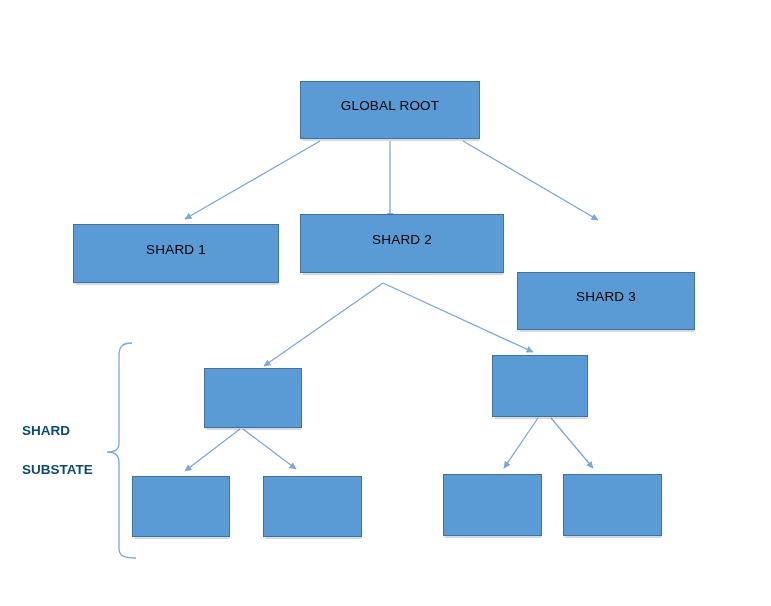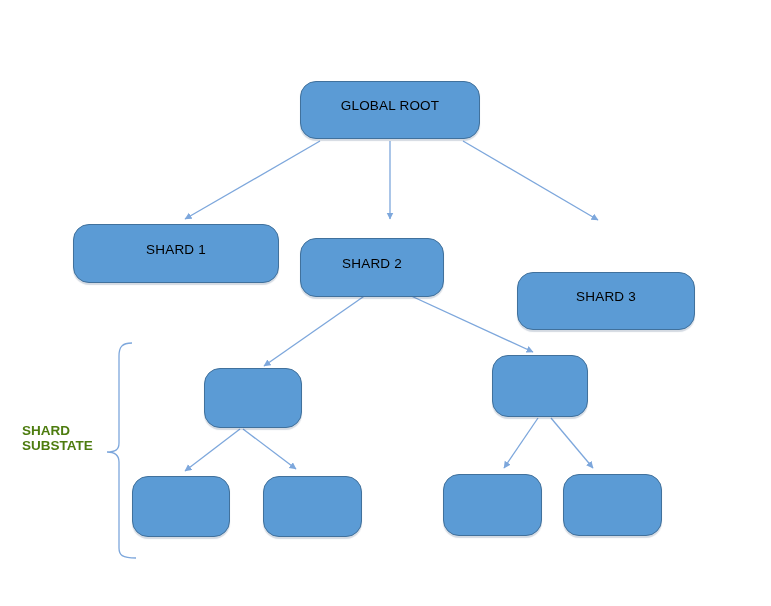--- a/index.html
+++ b/index.html
@@ -13,41 +13,41 @@
   }
   .connector-layer {
     position: absolute;
     left: 0; top: 0;
     width: 771px; height: 606px;
   }
   .node {
     position: absolute;
     background: #5b9bd5;
     border: 1.5px solid #41719c;
-    border-radius: 16px;
+    border-radius: 0;
     box-sizing: border-box;
     display: flex;
     align-items: center;
     justify-content: center;
     padding-bottom: 9px;
     color: #000000;
     font-size: 13.5px;
     letter-spacing: 0.2px;
     box-shadow: 0 1.5px 1px rgba(40, 70, 110, 0.2);
   }
   .bracket-labels {
     position: absolute;
     left: 22px;
     top: 423px;
-    color: #4d7c0f;
+    color: #0c4a6e;
     font-weight: bold;
     font-size: 13.5px;
   }
   .bracket-labels .line1 { display: block; }
-  .bracket-labels .line2 { display: block; }
+  .bracket-labels .line2 { display: block; margin-top: 24px; }
 </style>
 </head>
 <body>
 
 <div class="canvas">
 
   <svg class="connector-layer" width="771" height="606" viewBox="0 0 771 606" aria-hidden="true">
     <defs>
       <marker id="arrowhead" markerUnits="userSpaceOnUse" markerWidth="9" markerHeight="8" refX="6.5" refY="3.5" orient="auto">
         <path d="M0,0 L7,3.5 L0,7 Z" fill="#7da7dc"></path>
@@ -70,21 +70,21 @@
   </svg>
 
   <div class="node" style="left:300px; top:81px; width:180px; height:58px;">
     <span>GLOBAL ROOT</span>
   </div>
 
   <div class="node" style="left:73px; top:224px; width:206px; height:59px;">
     <span>SHARD 1</span>
   </div>
 
-  <div class="node" style="left:300px; top:238px; width:144px; height:59px;">
+  <div class="node" style="left:300px; top:214px; width:204px; height:59px;">
     <span>SHARD 2</span>
   </div>
 
   <div class="node" style="left:517px; top:224px; width:178px; height:58px;margin-top:48px;">
     <span>SHARD 3</span>
   </div>
 
   <div class="node" style="left:204px; top:368px; width:98px; height:60px;">
     <span></span>
   </div>

